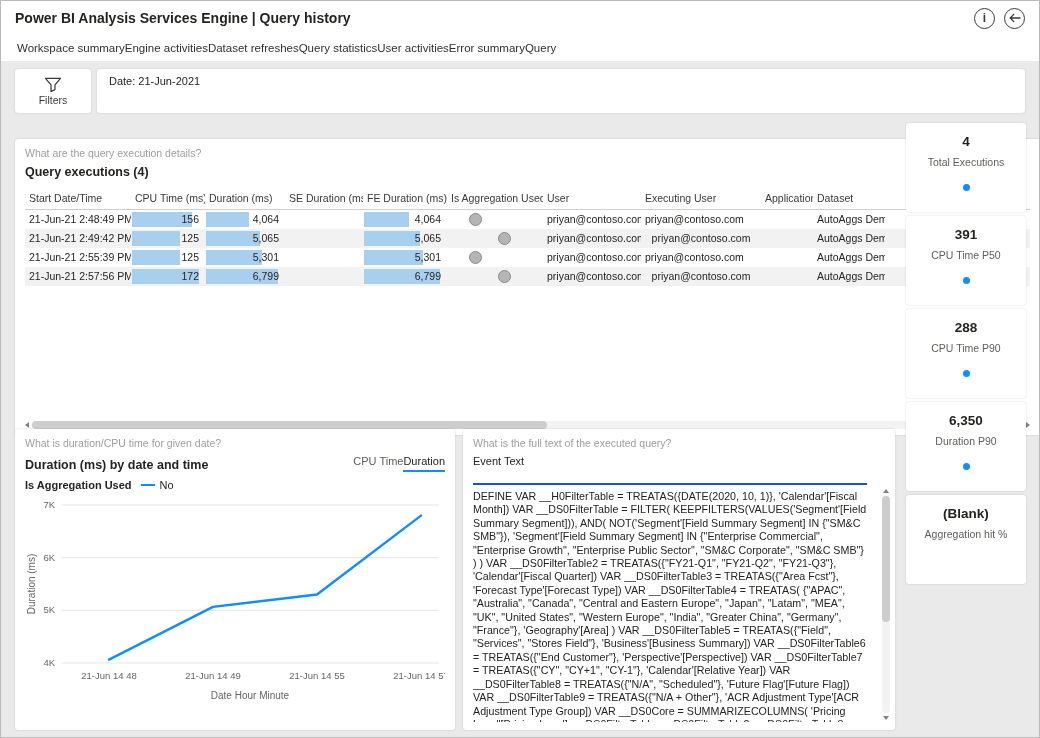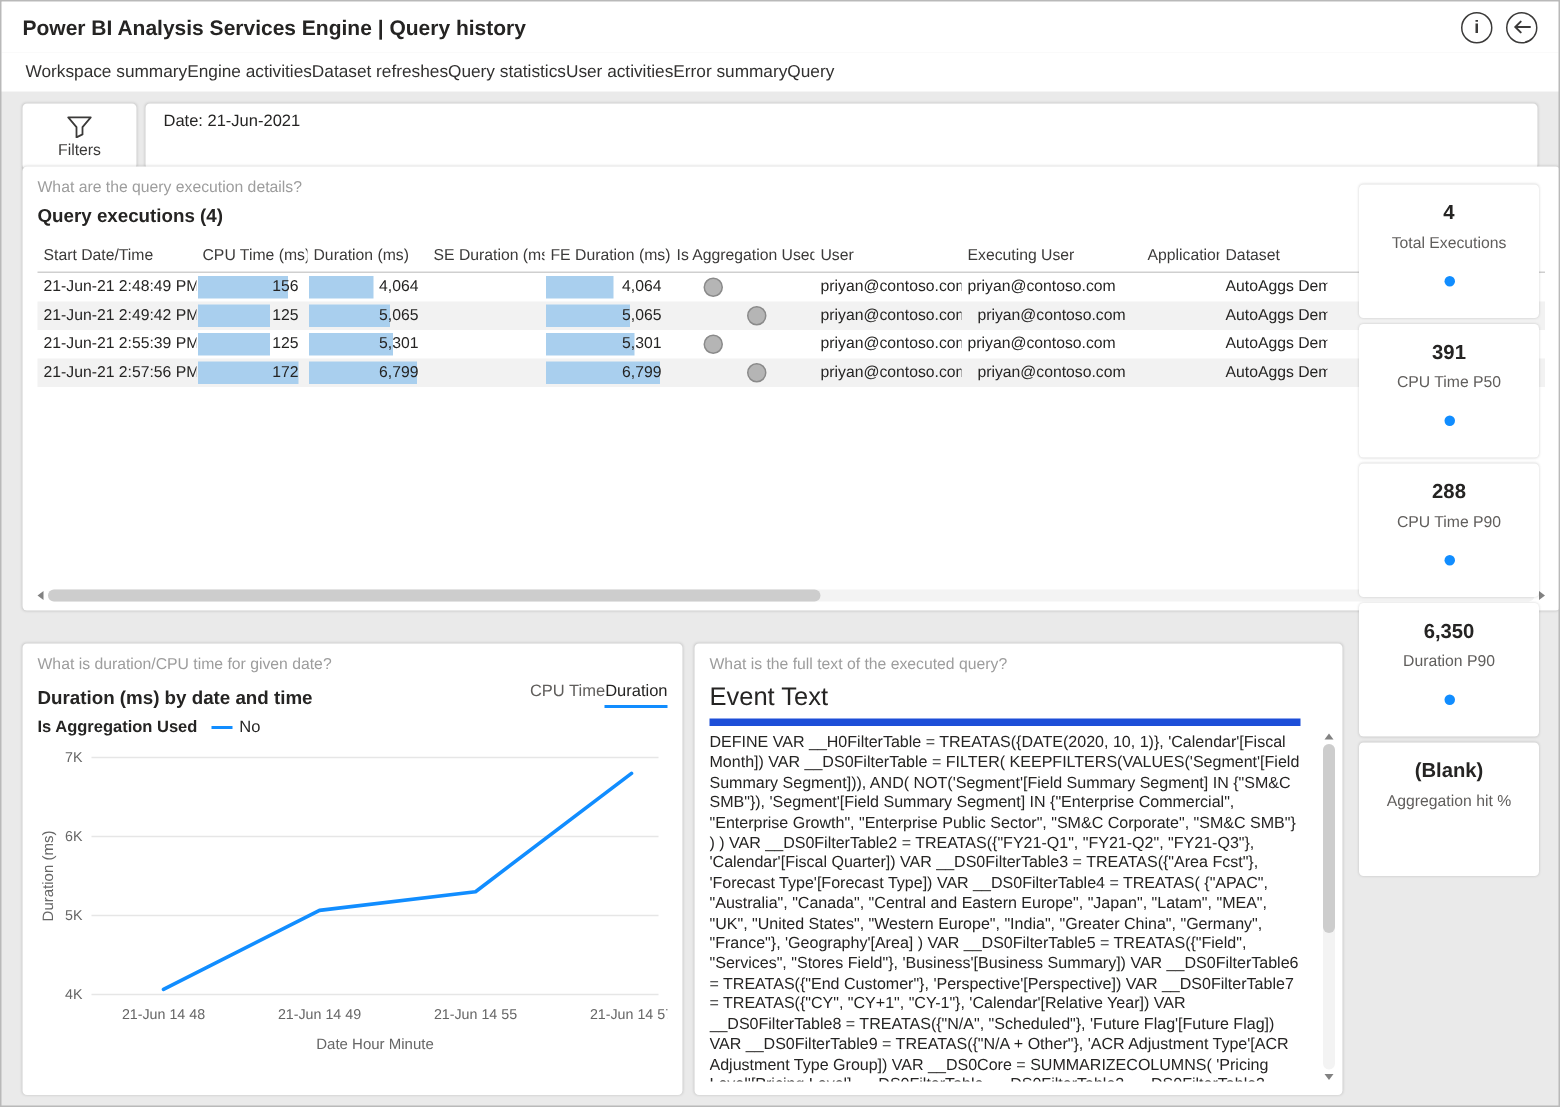--- a/index.html
+++ b/index.html
@@ -17,21 +17,21 @@
   .navbar { position: absolute; top: 34px; left: 0; width: 100%; height: 26px; background: #fff; display: flex; align-items: center; padding: 0 16px; }
   .nav-item { font-size: 11.5px; color: #323130; cursor: pointer; white-space: nowrap; }
 
   
   .filter-row { position: absolute; top: 68px; left: 14px; right: 14px; height: 44px; display: flex; gap: 6px; }
   .filters-btn { width: 76px; background: #fff; border-radius: 3px; box-shadow: 0 0 2px rgba(0,0,0,.18); display: flex; flex-direction: column; align-items: center; justify-content: center; gap: 2px; font-size: 10.5px; color: #3b3a39; cursor: pointer; }
   .date-card { flex: 1; background: #fff; border-radius: 3px; box-shadow: 0 0 2px rgba(0,0,0,.18); padding: 6px 12px; font-size: 11px; color: #252423; }
 
   
   .panel { position: absolute; background: #fff; border-radius: 3px; box-shadow: 0 0 2px rgba(0,0,0,.18); padding: 8px 10px; }
-  .exec-panel { top: 110px; left: 14px; width: 1025px; height: 296px; }
+  .exec-panel { top: 138px; left: 14px; width: 1025px; height: 296px; }
   .chart-panel { top: 428px; left: 14px; width: 440px; height: 301px; }
   .query-panel { top: 428px; left: 462px; width: 432px; height: 301px; }
   .q-label { font-size: 10.5px; color: #9d9d9d; margin-bottom: 6px; }
   .panel-title { font-size: 12.5px; font-weight: bold; color: #252423; }
 
   
   .tbl { margin-top: 8px; font-size: 10.5px; color: #252423; }
   .tbl-header { display: flex; border-bottom: 1px solid #cfcfcf; }
   .tbl-header .cell { height: 22px; line-height: 22px; color: #3b3a39; }
   .cell { padding: 0 4px; white-space: nowrap; overflow: hidden; height: 19px; line-height: 19px; }
@@ -64,21 +64,21 @@
   .toggle-item.sel { color: #252423; border-bottom: 2px solid #118DFF; }
   .legend { display: flex; align-items: center; margin-top: 7px; gap: 5px; }
   .legend-title { font-size: 11px; font-weight: bold; color: #252423; }
   .legend-line { display: inline-block; width: 14px; height: 2px; background: #118DFF; margin-left: 4px; }
   .legend-val { font-size: 11px; color: #252423; }
   #chartWrap { margin-top: 4px; }
   .tick { font-size: 9.5px; fill: #666; }
   .axis-label { font-size: 10px; fill: #666; }
 
   
-  .evt-head { margin-top: 2px; margin-right: 18px; border-bottom: 5px solid #1d4ed8; padding-bottom: 4px; font-size: 17px; color: #252423; cursor: pointer; }
+  .evt-head { margin-top: 2px; margin-right: 18px; border-bottom: 2px solid #1d4ed8; padding-bottom: 16px; font-size: 11px; color: #252423; cursor: pointer; }
   .query-text { margin-top: 5px; margin-right: 18px; font-size: 10.7px; line-height: 13.4px; color: #252423; height: 232px; overflow: hidden; word-wrap: break-word; }
 
   
   .kpi-col { position: absolute; top: 122px; left: 905px; width: 120px; display: flex; flex-direction: column; gap: 4px; }
   .kpi { height: 89px; background: #fff; border-radius: 3px; box-shadow: 0 0 2px rgba(0,0,0,.18); display: flex; flex-direction: column; align-items: center; padding-top: 11px; }
   .kpi-value { font-size: 13.5px; font-weight: bold; color: #252423; }
   .kpi-label { font-size: 10.5px; color: #605e5c; margin-top: 7px; }
   .kpi-dot { width: 7px; height: 7px; border-radius: 50%; background: #118DFF; margin-top: 16px; }
 </style>
 </head>

